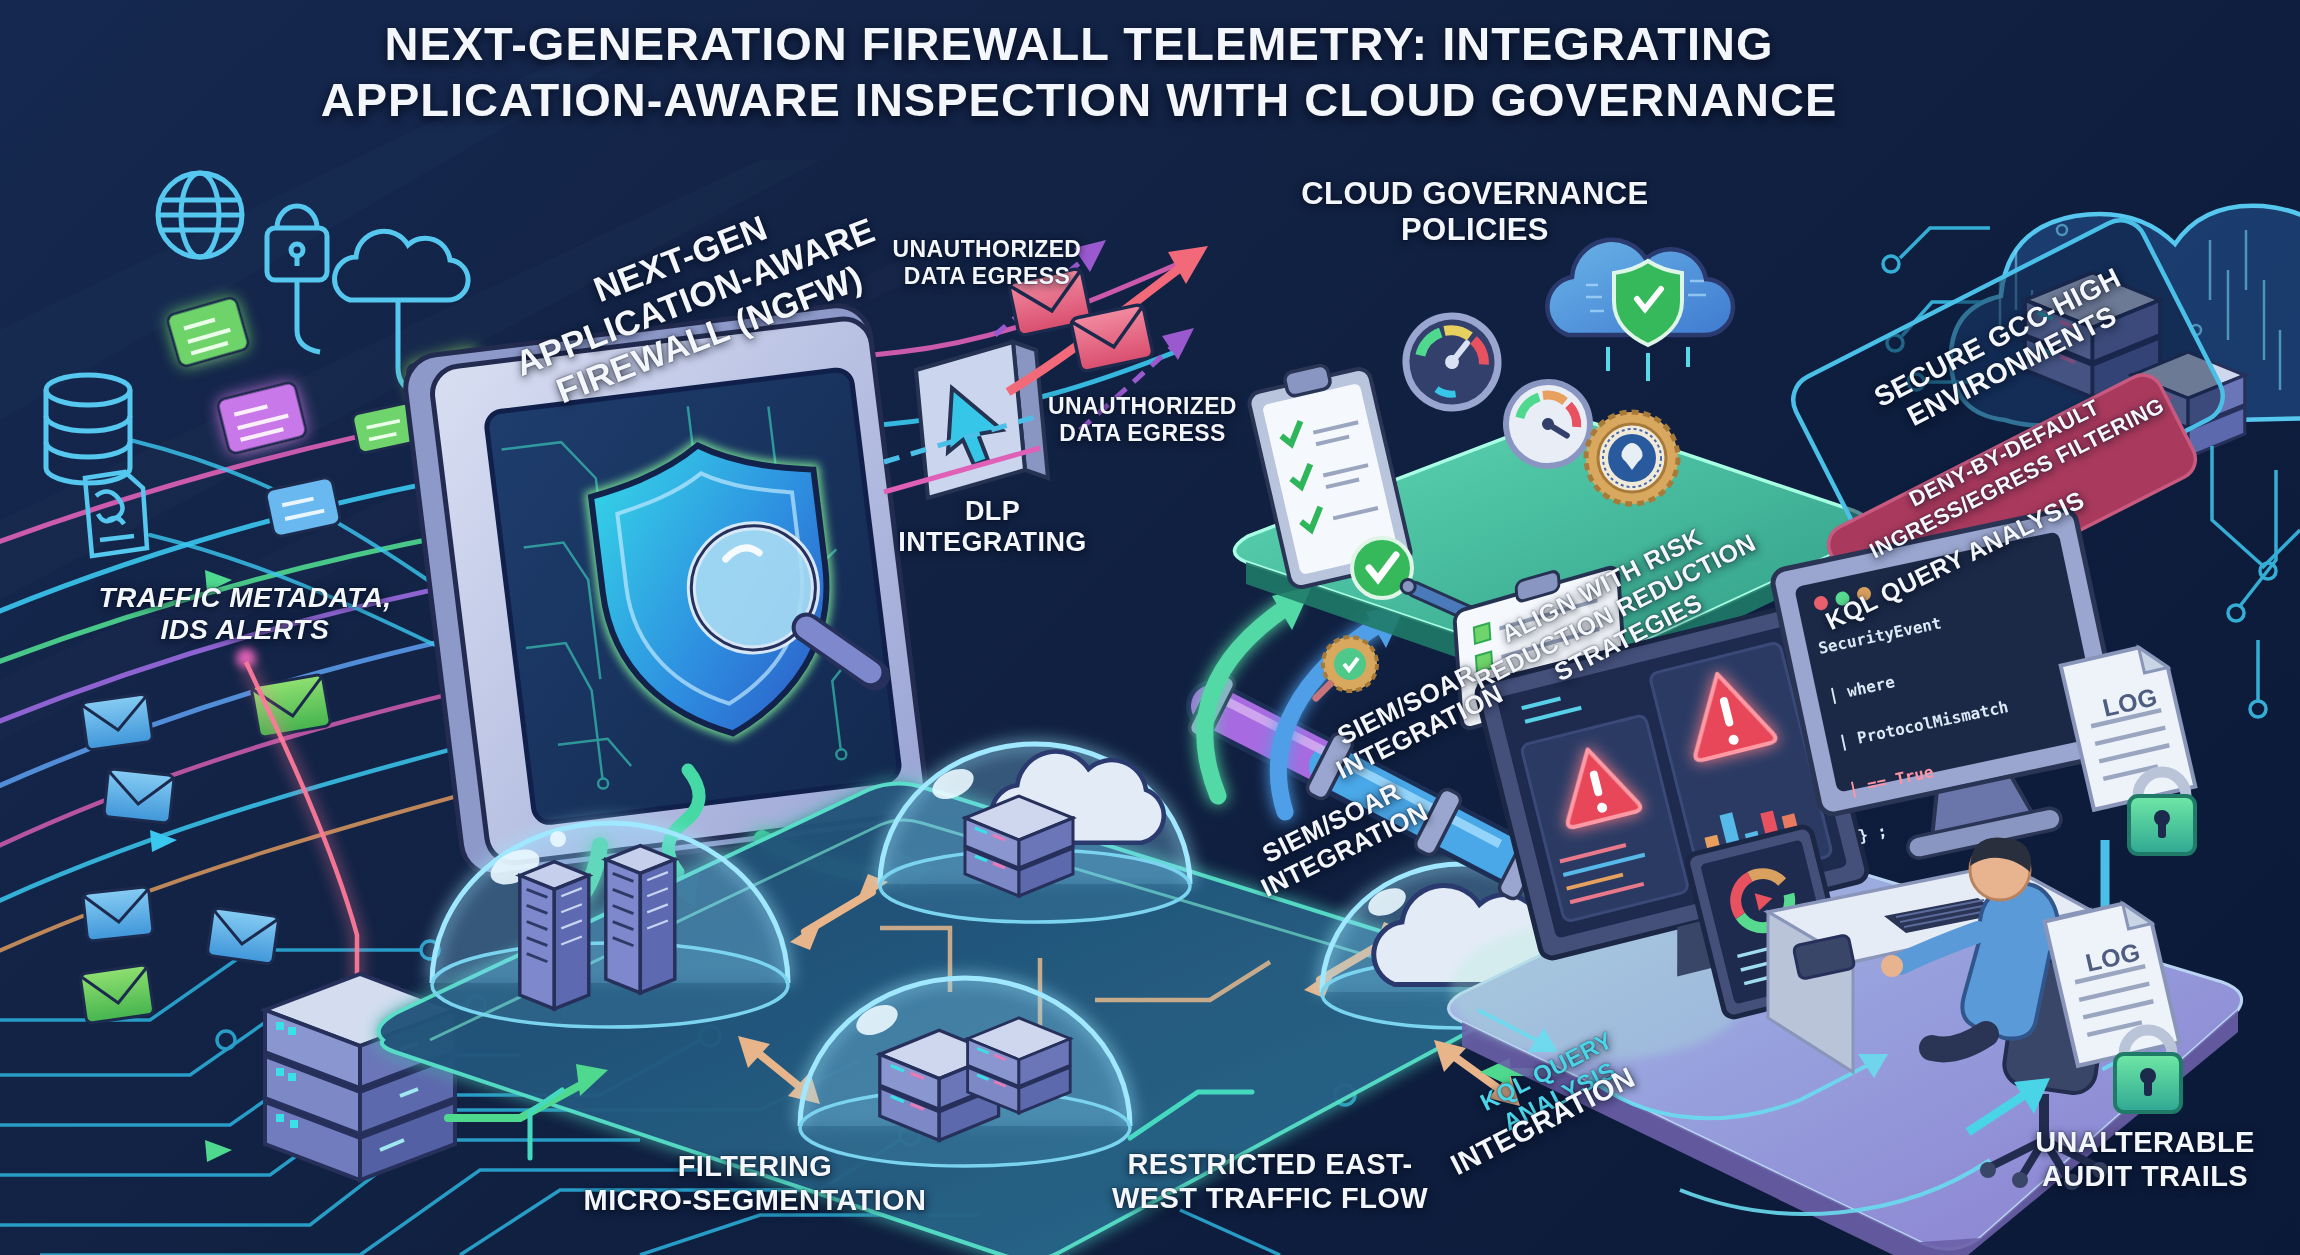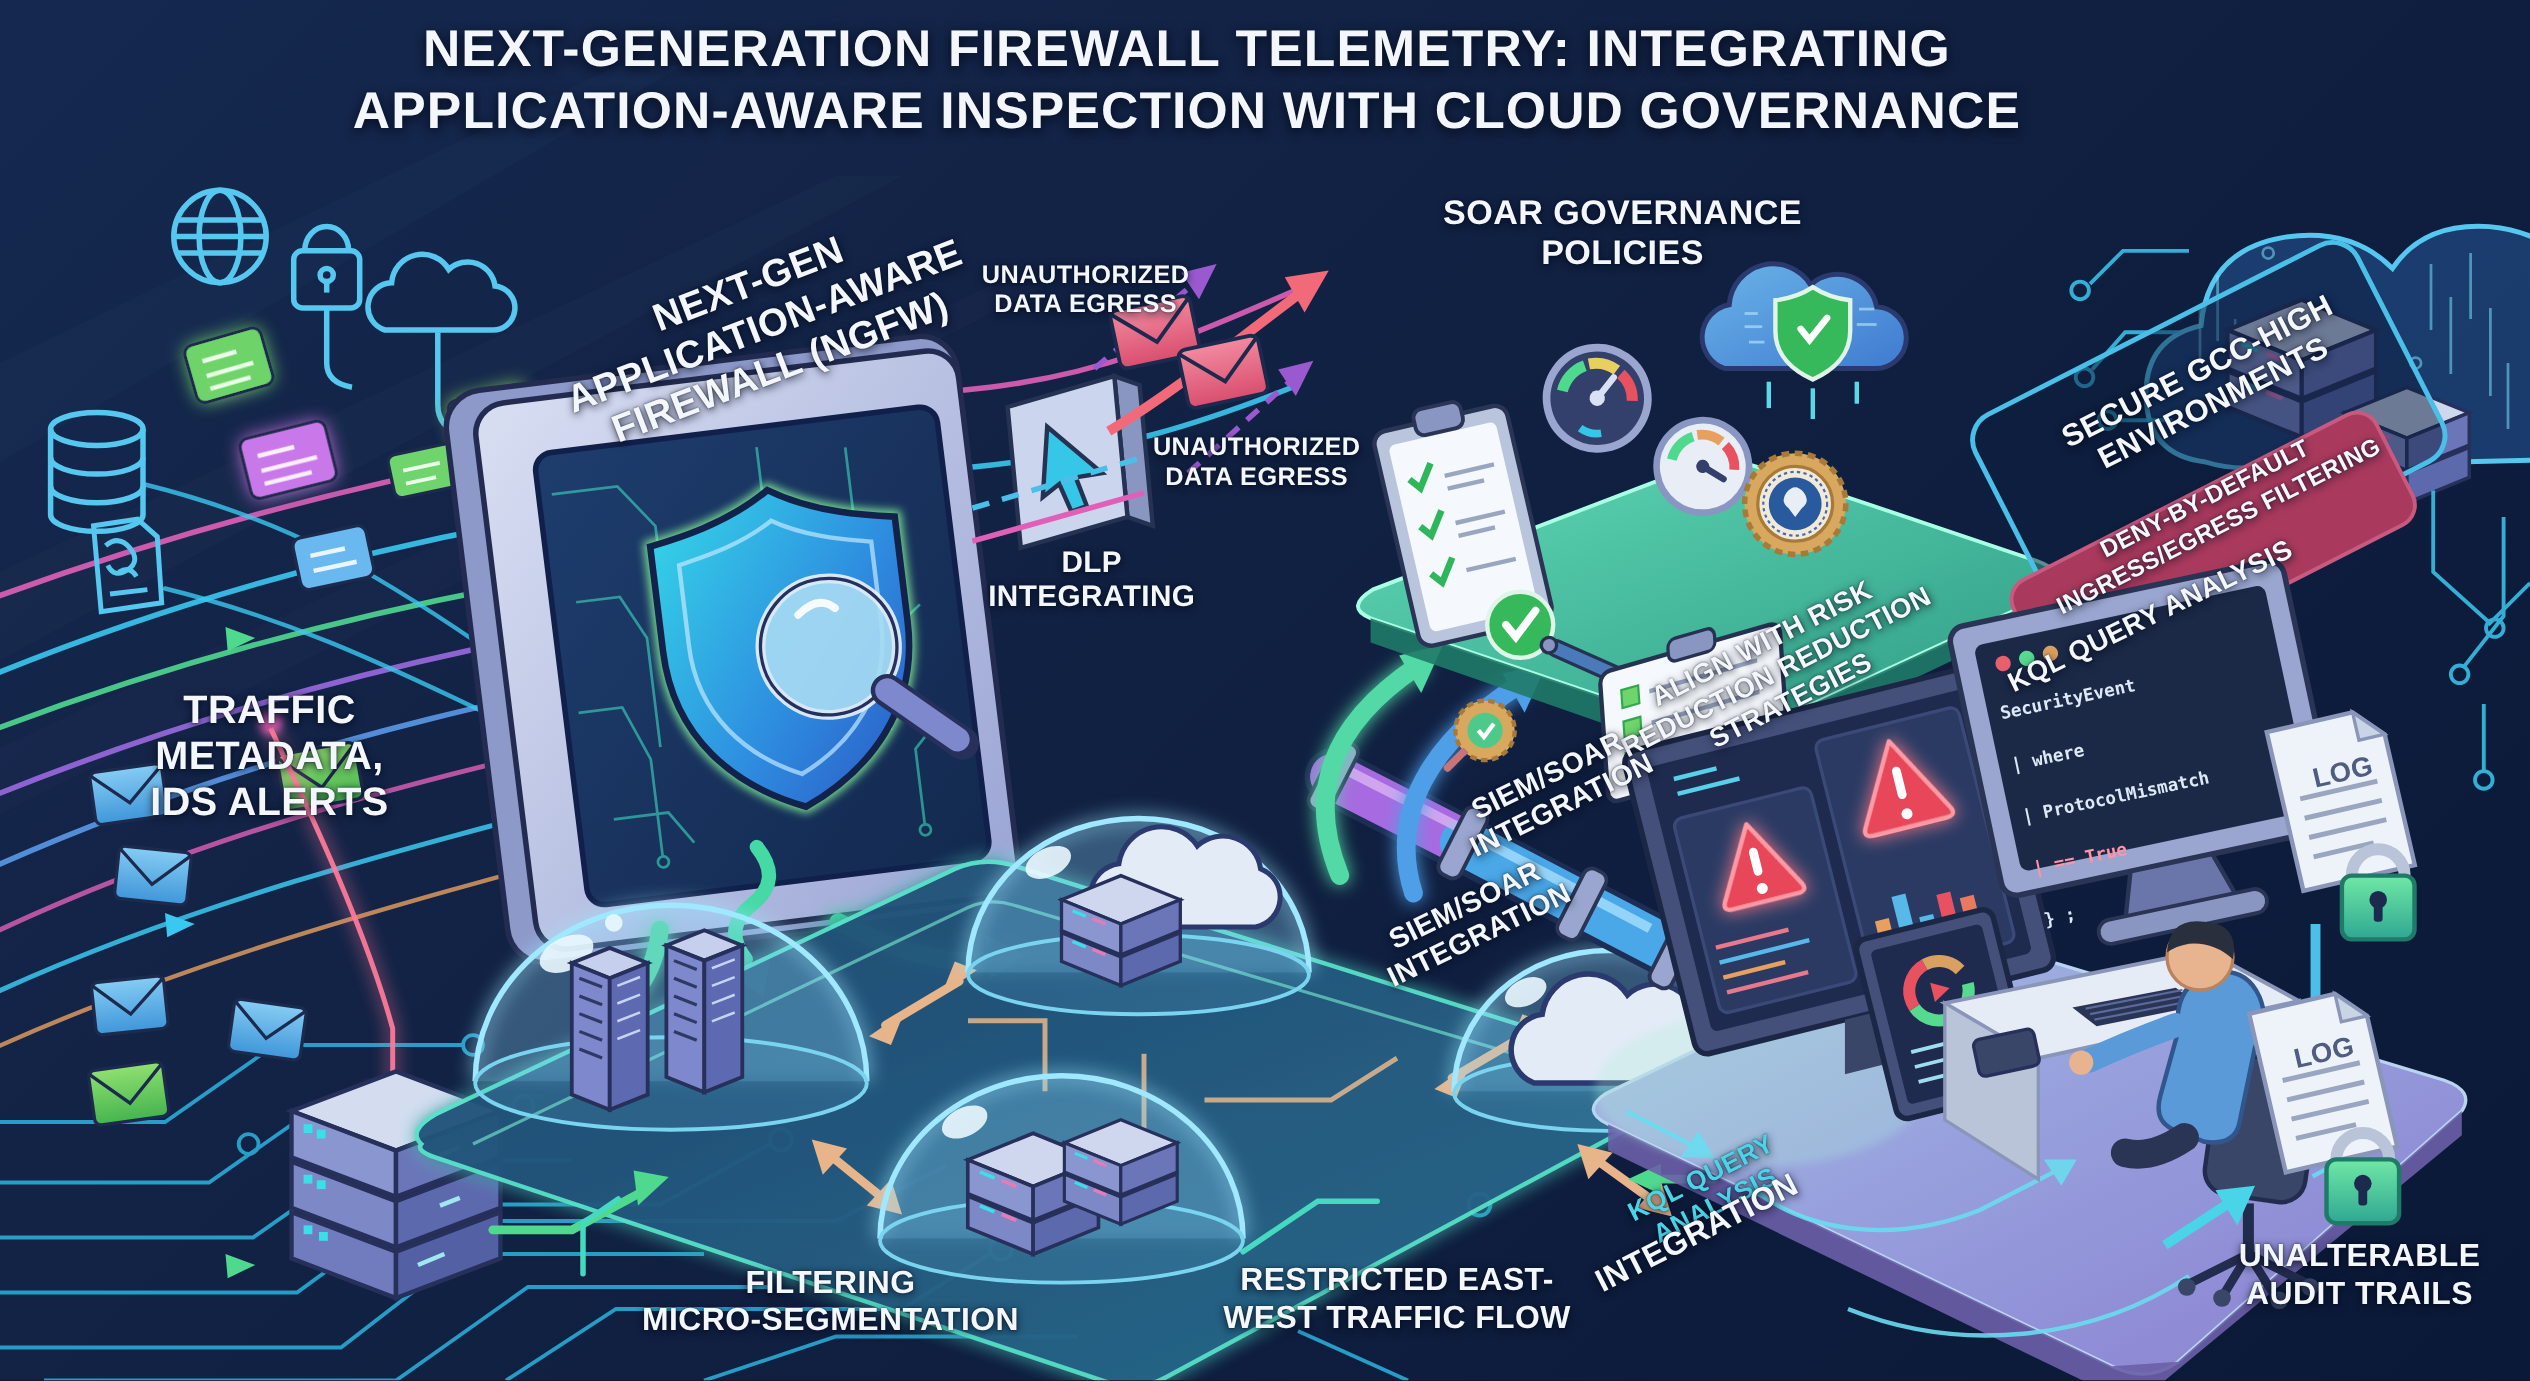--- a/index.html
+++ b/index.html
@@ -9,21 +9,21 @@
   svg{position:absolute;left:0;top:0;}
   .lbl{position:absolute;font-family:"Liberation Sans",sans-serif;font-weight:bold;
        color:#f3f6fb;white-space:pre-line;text-align:center;line-height:1.16;
        letter-spacing:.4px;text-shadow:0 2px 8px rgba(4,10,26,.8),0 0 2px rgba(4,10,26,.7);}
   .title{left:0;top:16px;width:2158px;font-size:47px;font-weight:800;letter-spacing:1px;
          line-height:1.2;text-shadow:0 3px 10px rgba(3,8,22,.9);}
   .ngfw{left:415px;top:236px;width:560px;font-size:35px;transform:rotate(-21deg);}
   .unauth-top{left:872px;top:236px;width:230px;font-size:23px;}
   .unauth-mid{left:1025px;top:393px;width:235px;font-size:23px;}
   .dlp{left:885px;top:496px;width:215px;font-size:27px;}
-  .traffic{left:70px;top:624px;width:350px;font-size:36px;}
+  .traffic{left:70px;top:582px;width:350px;font-size:28px;font-style:italic;}
   .rinspect{left:373px;top:841px;width:235px;font-size:25px;}
   .gov{left:1280px;top:176px;width:390px;font-size:31px;}
   .align{left:1455px;top:568px;width:320px;font-size:25px;transform:rotate(-27deg);}
   .siem1{left:1293px;top:688px;width:240px;font-size:26px;transform:rotate(-26deg);}
   .siem2{left:1218px;top:806px;width:240px;font-size:26px;transform:rotate(-26deg);}
   .gccenv{left:1855px;top:320px;width:300px;font-size:28px;transform:rotate(-27deg);}
   .deny{left:1843px;top:438px;width:335px;font-size:22px;transform:rotate(-27deg);line-height:1.25;}
   .kqllabel{left:1805px;top:546px;width:300px;font-size:25px;transform:rotate(-26deg);}
   .kqlcode{left:1836px;top:586px;width:240px;font-size:16px;transform:rotate(-12deg);
            font-family:"DejaVu Sans Mono",monospace;font-weight:bold;color:#dde9f6;
@@ -732,21 +732,21 @@
 APPLICATION-AWARE
 FIREWALL (NGFW)</div>
 <div class="lbl unauth-top">UNAUTHORIZED
 DATA EGRESS</div>
 <div class="lbl unauth-mid">UNAUTHORIZED
 DATA EGRESS</div>
 <div class="lbl dlp">DLP
 INTEGRATING</div>
 <div class="lbl traffic">TRAFFIC METADATA,
 IDS ALERTS</div>
-<div class="lbl gov">SOAR GOVERNANCE
+<div class="lbl gov">CLOUD GOVERNANCE
 POLICIES</div>
 <div class="lbl align">ALIGN WITH RISK
 REDUCTION REDUCTION
 STRATEGIES</div>
 <div class="lbl siem1">SIEM/SOAR
 INTEGRATION</div>
 <div class="lbl siem2">SIEM/SOAR
 INTEGRATION</div>
 <div class="lbl gccenv">SECURE GCC-HIGH
 ENVIRONMENTS</div>

